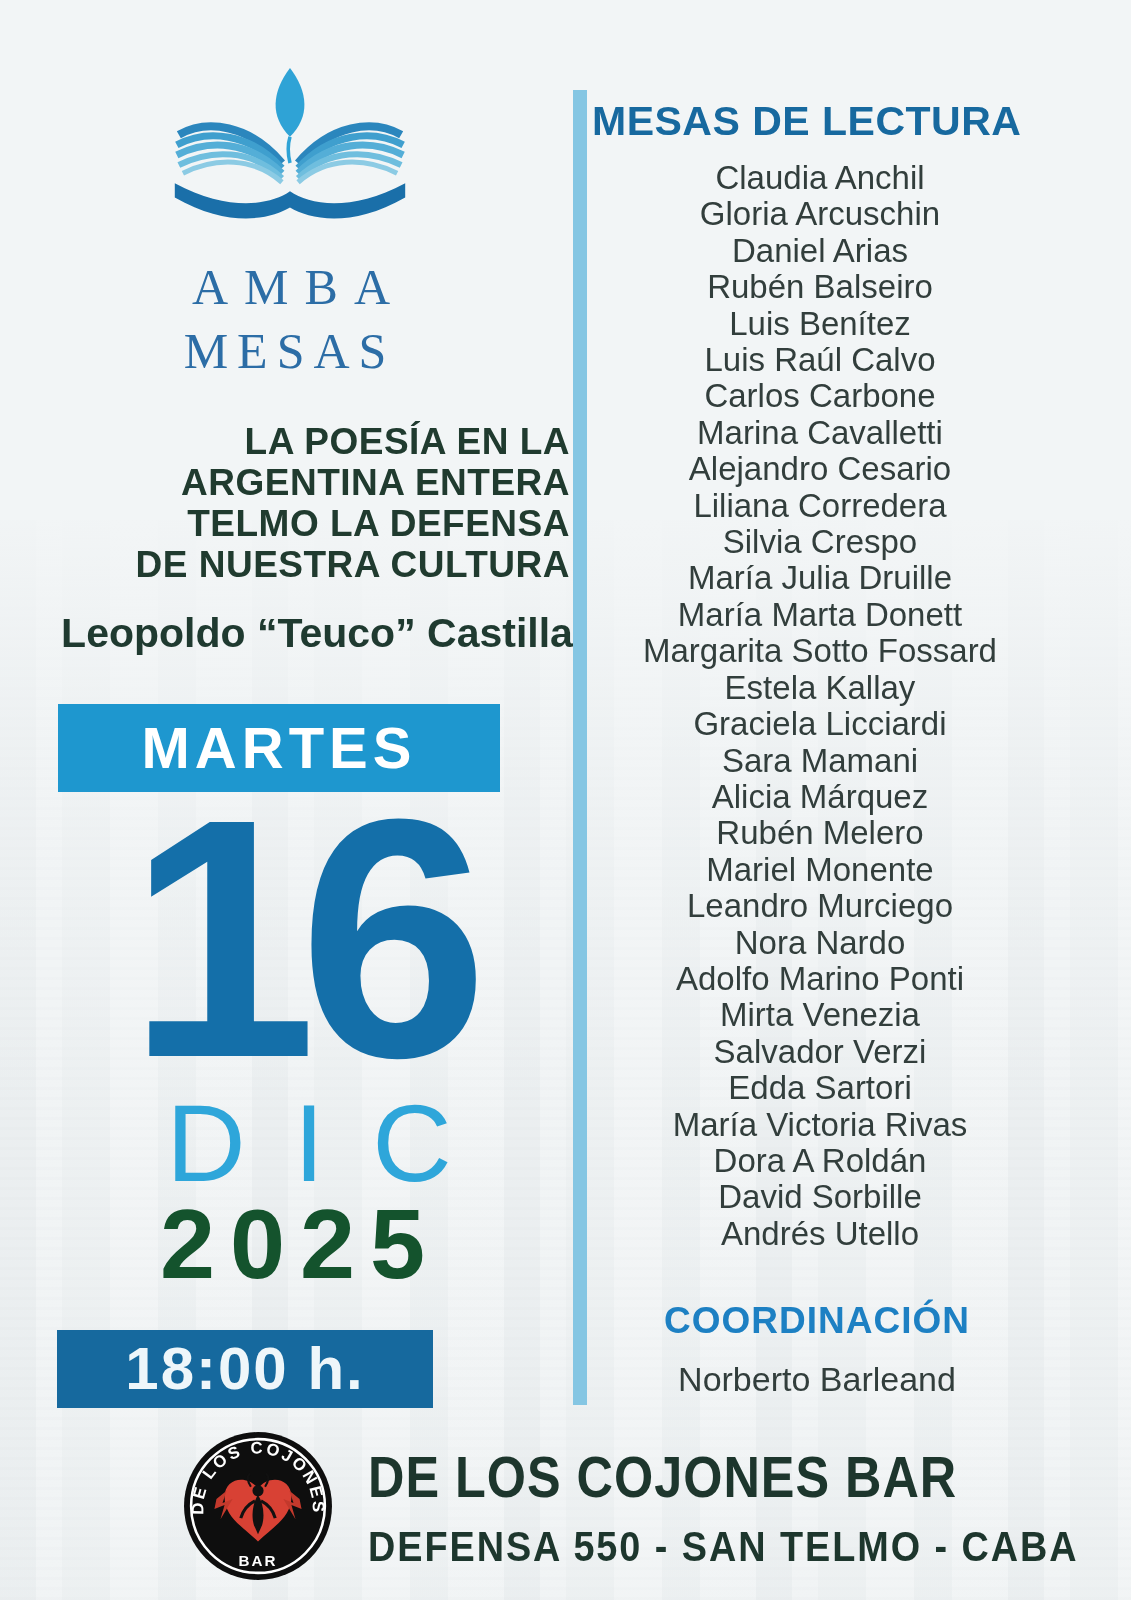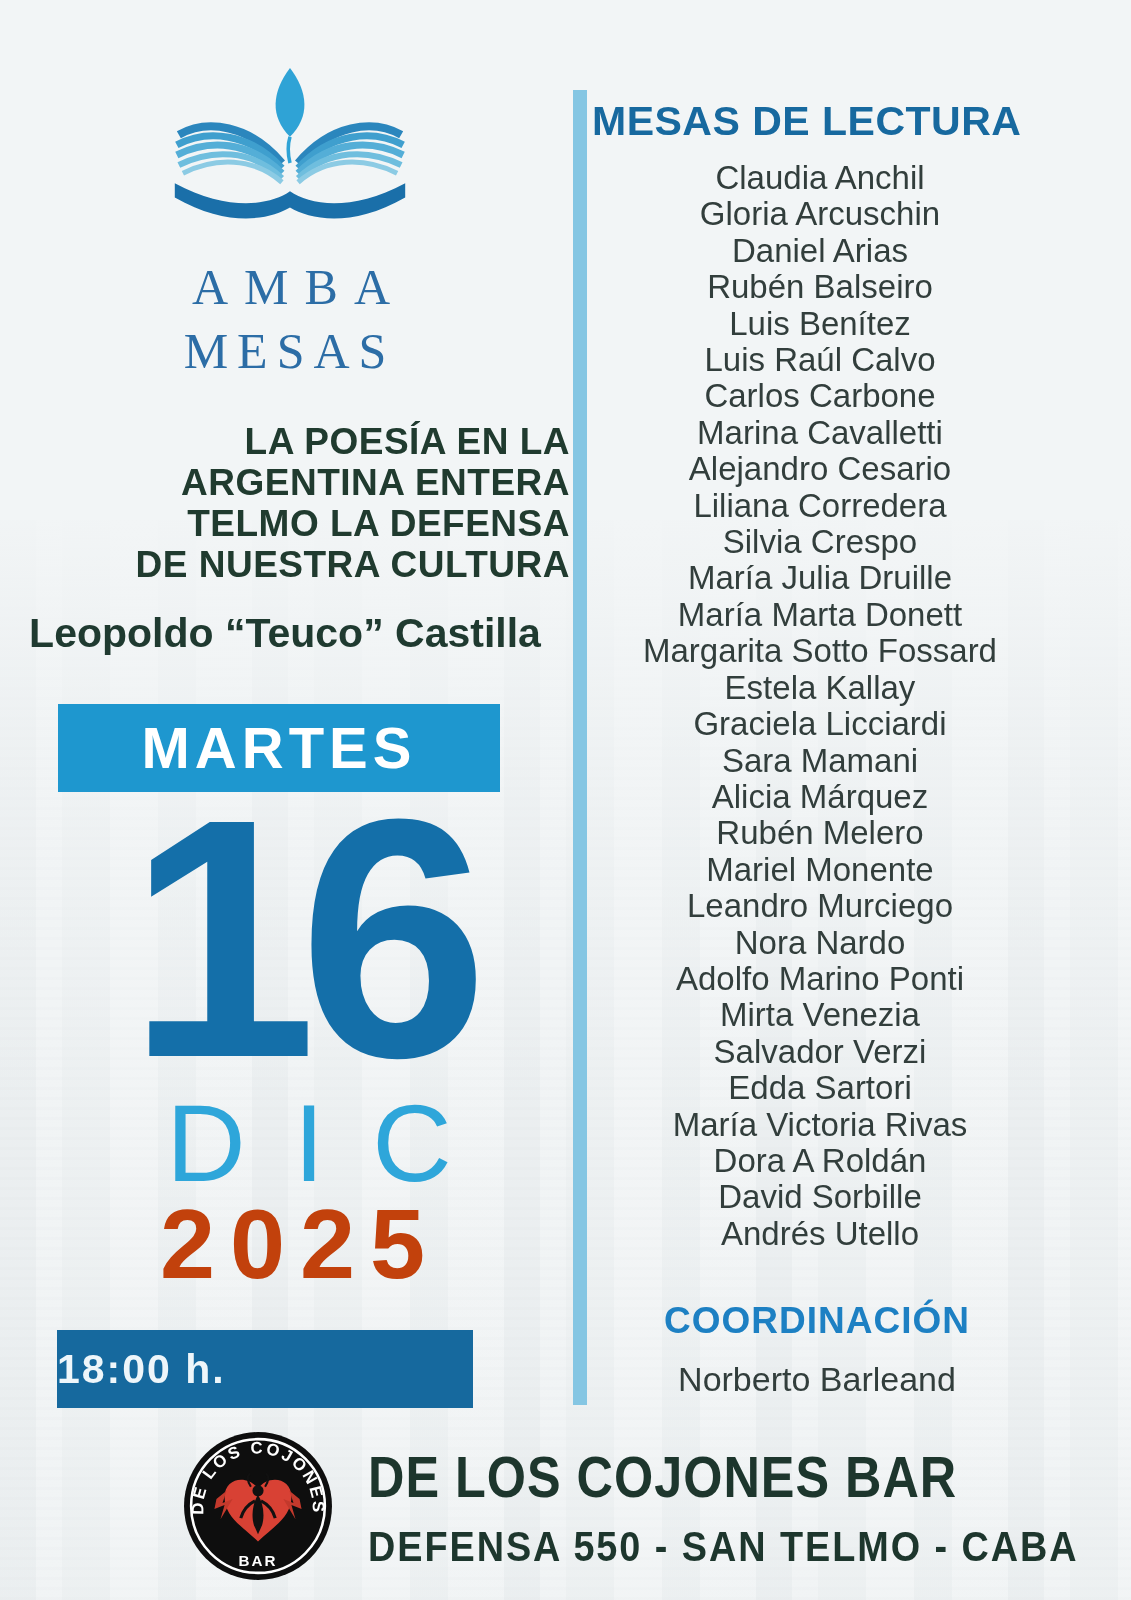--- a/index.html
+++ b/index.html
@@ -36,37 +36,37 @@
   .book-logo{left:168px;top:62px;width:244px;height:192px;}
   .org-name{left:0;top:258px;width:570px;text-align:center;
     font-family:"Liberation Serif", serif;color:#2c6da6;}
   .org-line1{font-size:50px;letter-spacing:16px;padding-left:28px;}
   .org-line2{font-size:50px;letter-spacing:9px;padding-left:9px;margin-top:6px;}
 
   .tagline{left:0;top:421px;width:570px;text-align:right;
     color:#203b2f;font-weight:700;font-size:37px;line-height:41px;
     letter-spacing:.5px;}
   .poet{left:0;top:610px;width:570px;text-align:center;
-    color:#1f3a30;font-weight:700;font-size:41px;}
+    color:#1f3a30;font-weight:700;font-size:41px;padding-left:32px;}
 
   .day-banner{left:58px;top:704px;width:442px;height:88px;
     background:#1e97cf;color:#ffffff;font-weight:700;font-size:58px;
     letter-spacing:5px;text-align:center;line-height:88px;}
   .day-number{left:0;top:768px;width:570px;text-align:center;
     color:#146fa9;font-weight:700;font-size:340px;line-height:340px;
     letter-spacing:-18px;padding-left:14px;}
   .month{left:0;top:1093px;width:570px;text-align:center;
     color:#2ea6da;font-weight:400;font-size:110px;line-height:100px;
     letter-spacing:48px;padding-left:48px;}
   .year{left:0;top:1196px;width:570px;text-align:center;
-    color:#c2410c;font-weight:700;font-size:99px;line-height:95px;
+    color:#14532d;font-weight:700;font-size:99px;line-height:95px;
     letter-spacing:15px;padding-left:15px;}
-  .time-banner{left:57px;top:1330px;width:416px;height:78px;
-    background:#16699e;color:#eef6fa;font-weight:700;font-size:41px;
-    text-align:left;line-height:78px;letter-spacing:2px;}
+  .time-banner{left:57px;top:1330px;width:376px;height:78px;
+    background:#16699e;color:#eef6fa;font-weight:700;font-size:60px;
+    text-align:center;line-height:78px;letter-spacing:2px;}
 
   .divider{left:573px;top:90px;width:14px;height:1315px;background:#85c6e3;}
   .reading-heading{left:592px;top:98px;width:450px;text-align:left;
     color:#17699f;font-weight:700;font-size:41px;letter-spacing:.5px;}
   .names{left:595px;top:160px;width:450px;text-align:center;
     color:#323e3c;font-size:33px;line-height:36.4px;font-weight:400;}
   .coord-heading{left:592px;top:1300px;width:450px;text-align:center;
     color:#1d80c3;font-weight:700;font-size:37px;letter-spacing:1px;}
   .coord-name{left:592px;top:1360px;width:450px;text-align:center;
     color:#323e3c;font-size:34px;}

